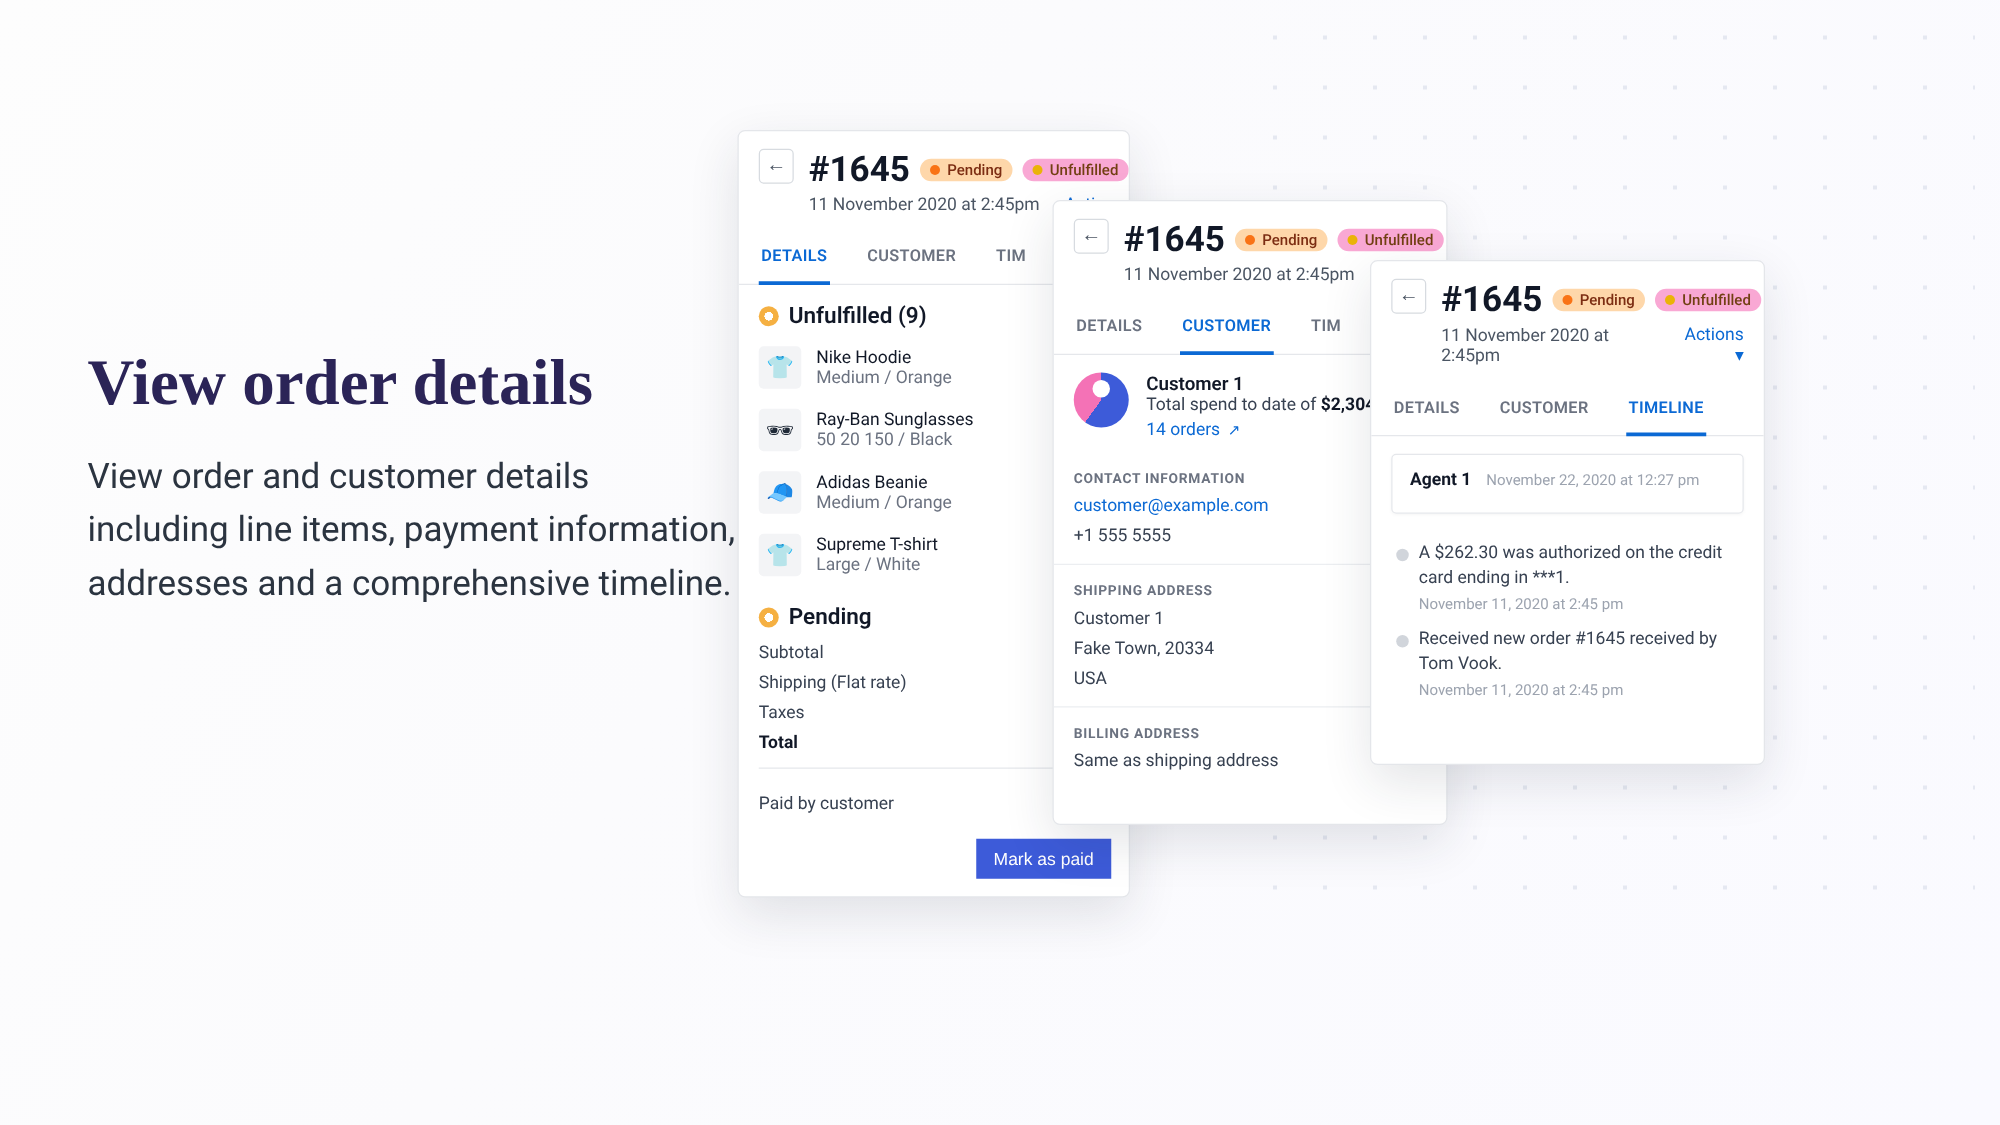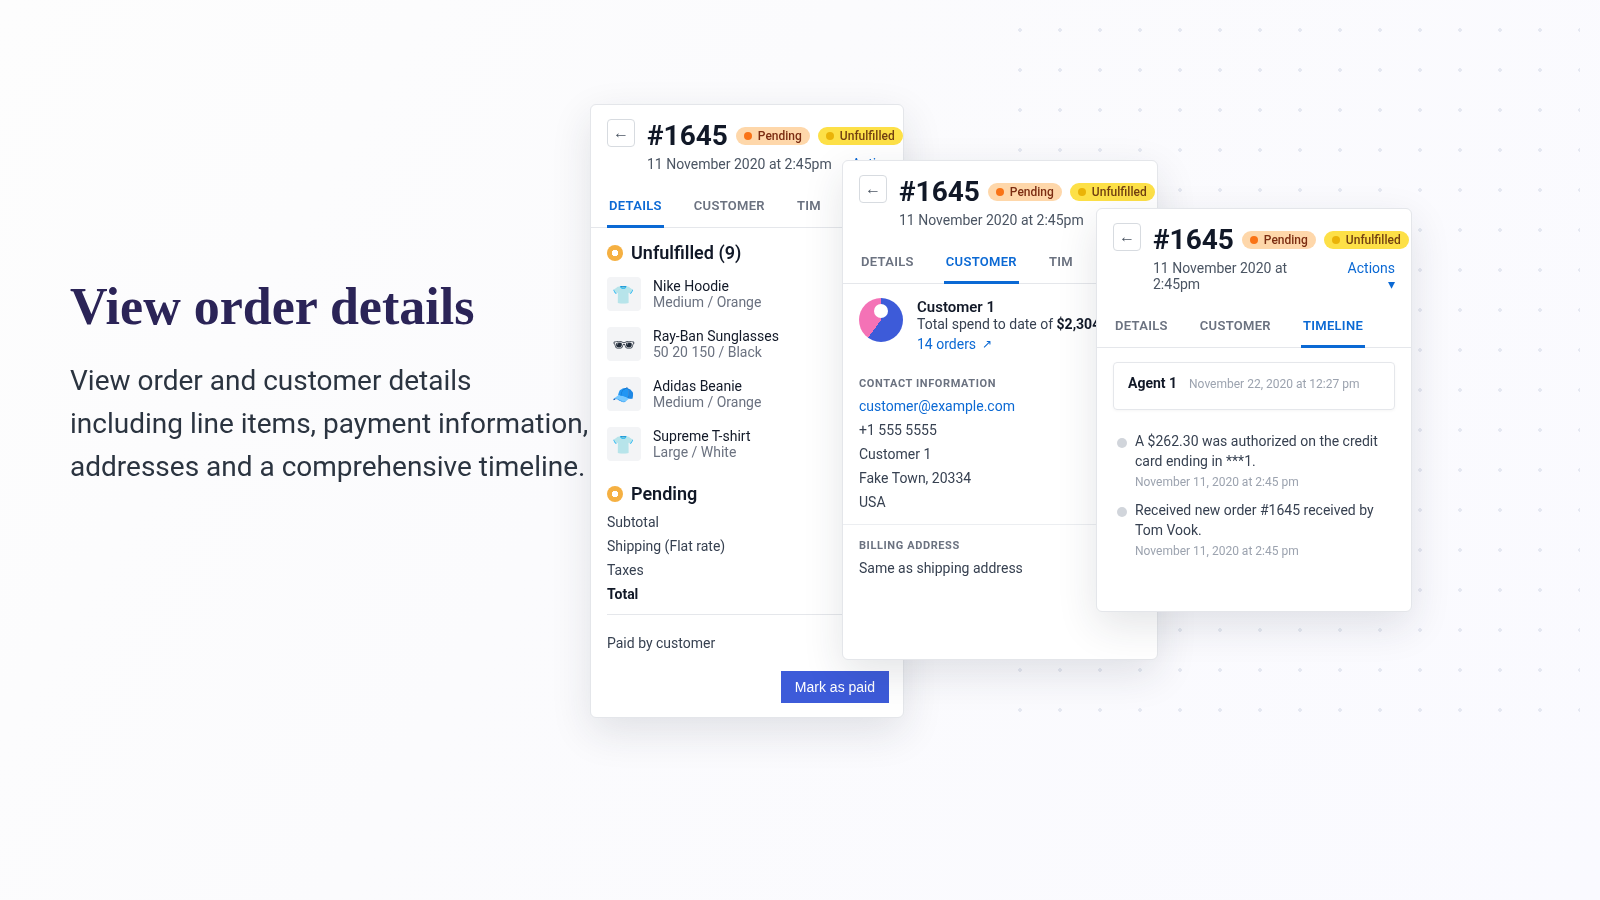--- a/index.html
+++ b/index.html
@@ -14,21 +14,21 @@
   
   .card { position:absolute; background:#fff; border:1px solid #e4e6ea; border-radius:6px; box-shadow:0 14px 40px rgba(31,41,55,.12); overflow:hidden; }
   .card-hdr { display:flex; align-items:flex-start; gap:12px; padding:14px 16px 10px; }
   .back-btn { width:28px; height:28px; border:1px solid #d7dbe0; border-radius:4px; display:flex; align-items:center; justify-content:center; font-size:16px; color:#4b5563; background:#fff; cursor:pointer; }
   .hdr-right { flex:1; min-width:0; }
   .title-row { display:flex; align-items:center; gap:8px; }
   .title-row h2 { font-size:28px; font-weight:700; color:#111827; }
   .badge { display:inline-flex; align-items:center; gap:6px; font-size:12px; font-weight:500; padding:2px 8px; border-radius:999px; }
   .badge .dot { width:8px; height:8px; border-radius:50%; display:inline-block; }
   .badge-pending { background:#fed7aa; color:#7c2d12; } .badge-pending .dot{background:#f97316;}
-  .badge-unfulf  { background:#fde047; color:#713f12; } .badge-unfulf .dot{background:#eab308;}
+  .badge-unfulf  { background:#f9a8d4; color:#713f12; } .badge-unfulf .dot{background:#eab308;}
   .meta-row { display:flex; align-items:center; gap:20px; margin-top:4px; font-size:14px; color:#4b5563; }
   .actions-link { color:#0b69d4; font-size:14px; cursor:pointer;text-align:right; }
   .tabs { display:flex; gap:28px; padding:0 16px; border-bottom:1px solid #e5e7eb; margin-top:6px; }
   .tab { padding:10px 2px 12px; font-size:13px; font-weight:600; letter-spacing:.3px; color:#6b7280; cursor:pointer; }
   .tab.active { color:#0b69d4; border-bottom:3px solid #0b69d4; margin-bottom:-1px; }
   .section-hdr { display:flex; align-items:center; gap:8px; padding:14px 16px 6px; font-size:18px; font-weight:600; color:#111827;}
   .sun { width:16px; height:16px; border-radius:50%; background:radial-gradient(circle,#fff 30%,#f5b042 31%);}
   .item { display:flex; align-items:center; gap:12px; padding:8px 16px; }
   .thumb { width:34px; height:34px; border-radius:4px; background:#f3f4f6; display:flex; align-items:center; justify-content:center; font-size:18px;}
   .item-info { flex:1; min-width:0; }
@@ -190,20 +190,21 @@
       <div class="avatar"></div>
       <div>
         <div class="cust-name">Customer 1</div>
         <div class="cust-meta"><span>Total spend to date of </span><b>$2,304.0</b></div>
         <a class="orders-link ext-icon">14 orders</a>
       </div>
     </div>
     <div class="subhead first">CONTACT INFORMATION</div>
     <div class="plain link-blue">customer@example.com</div>
     <div class="plain">+1 555 5555</div>
+    <div class="subhead">SHIPPING ADDRESS</div>
     <div class="plain">Customer 1</div>
     <div class="plain">Fake Town, 20334</div>
     <div class="plain">USA</div>
     <div class="subhead">BILLING ADDRESS</div>
     <div class="plain">Same as shipping address</div>
   </div>
 
   <div class="card" style="left:1096px; top:208px; width:316px; height:404px;">
     <div class="card-hdr">
       <button class="back-btn">←</button>

